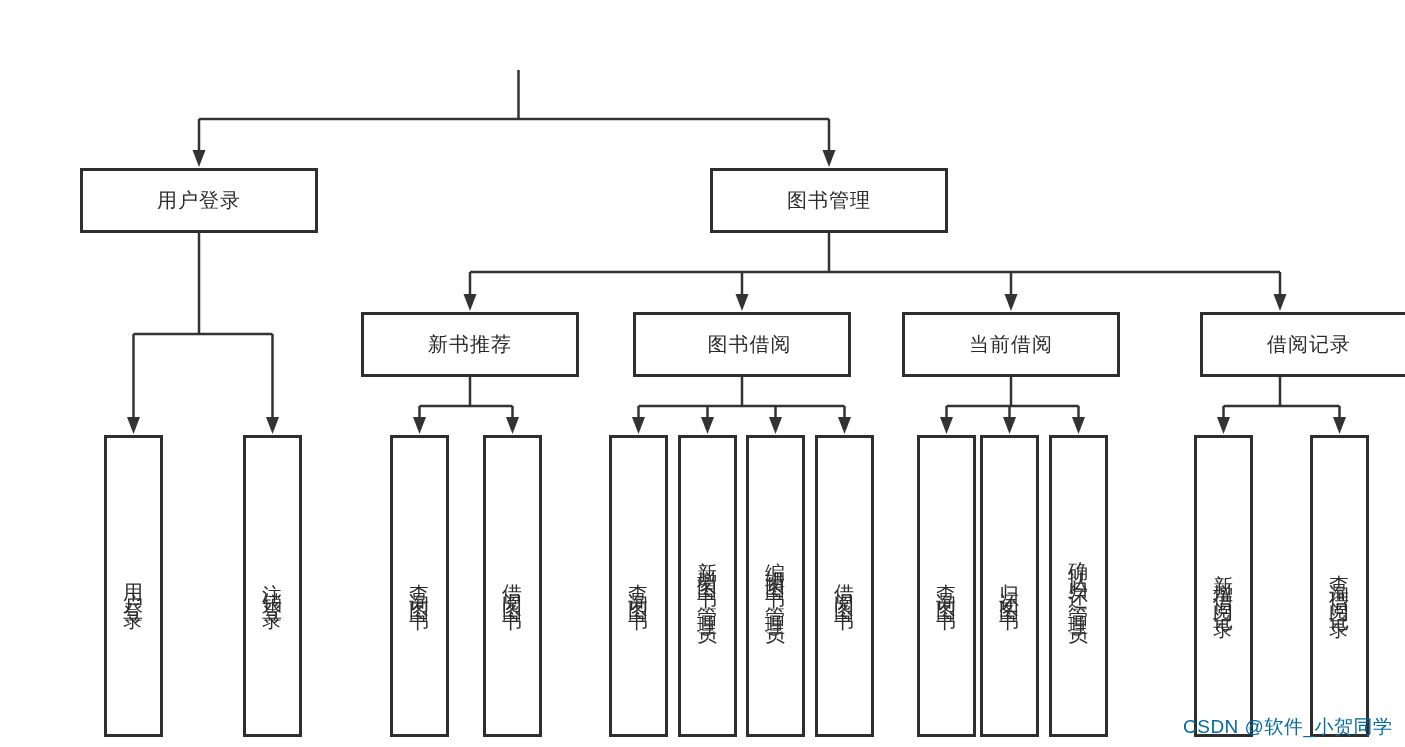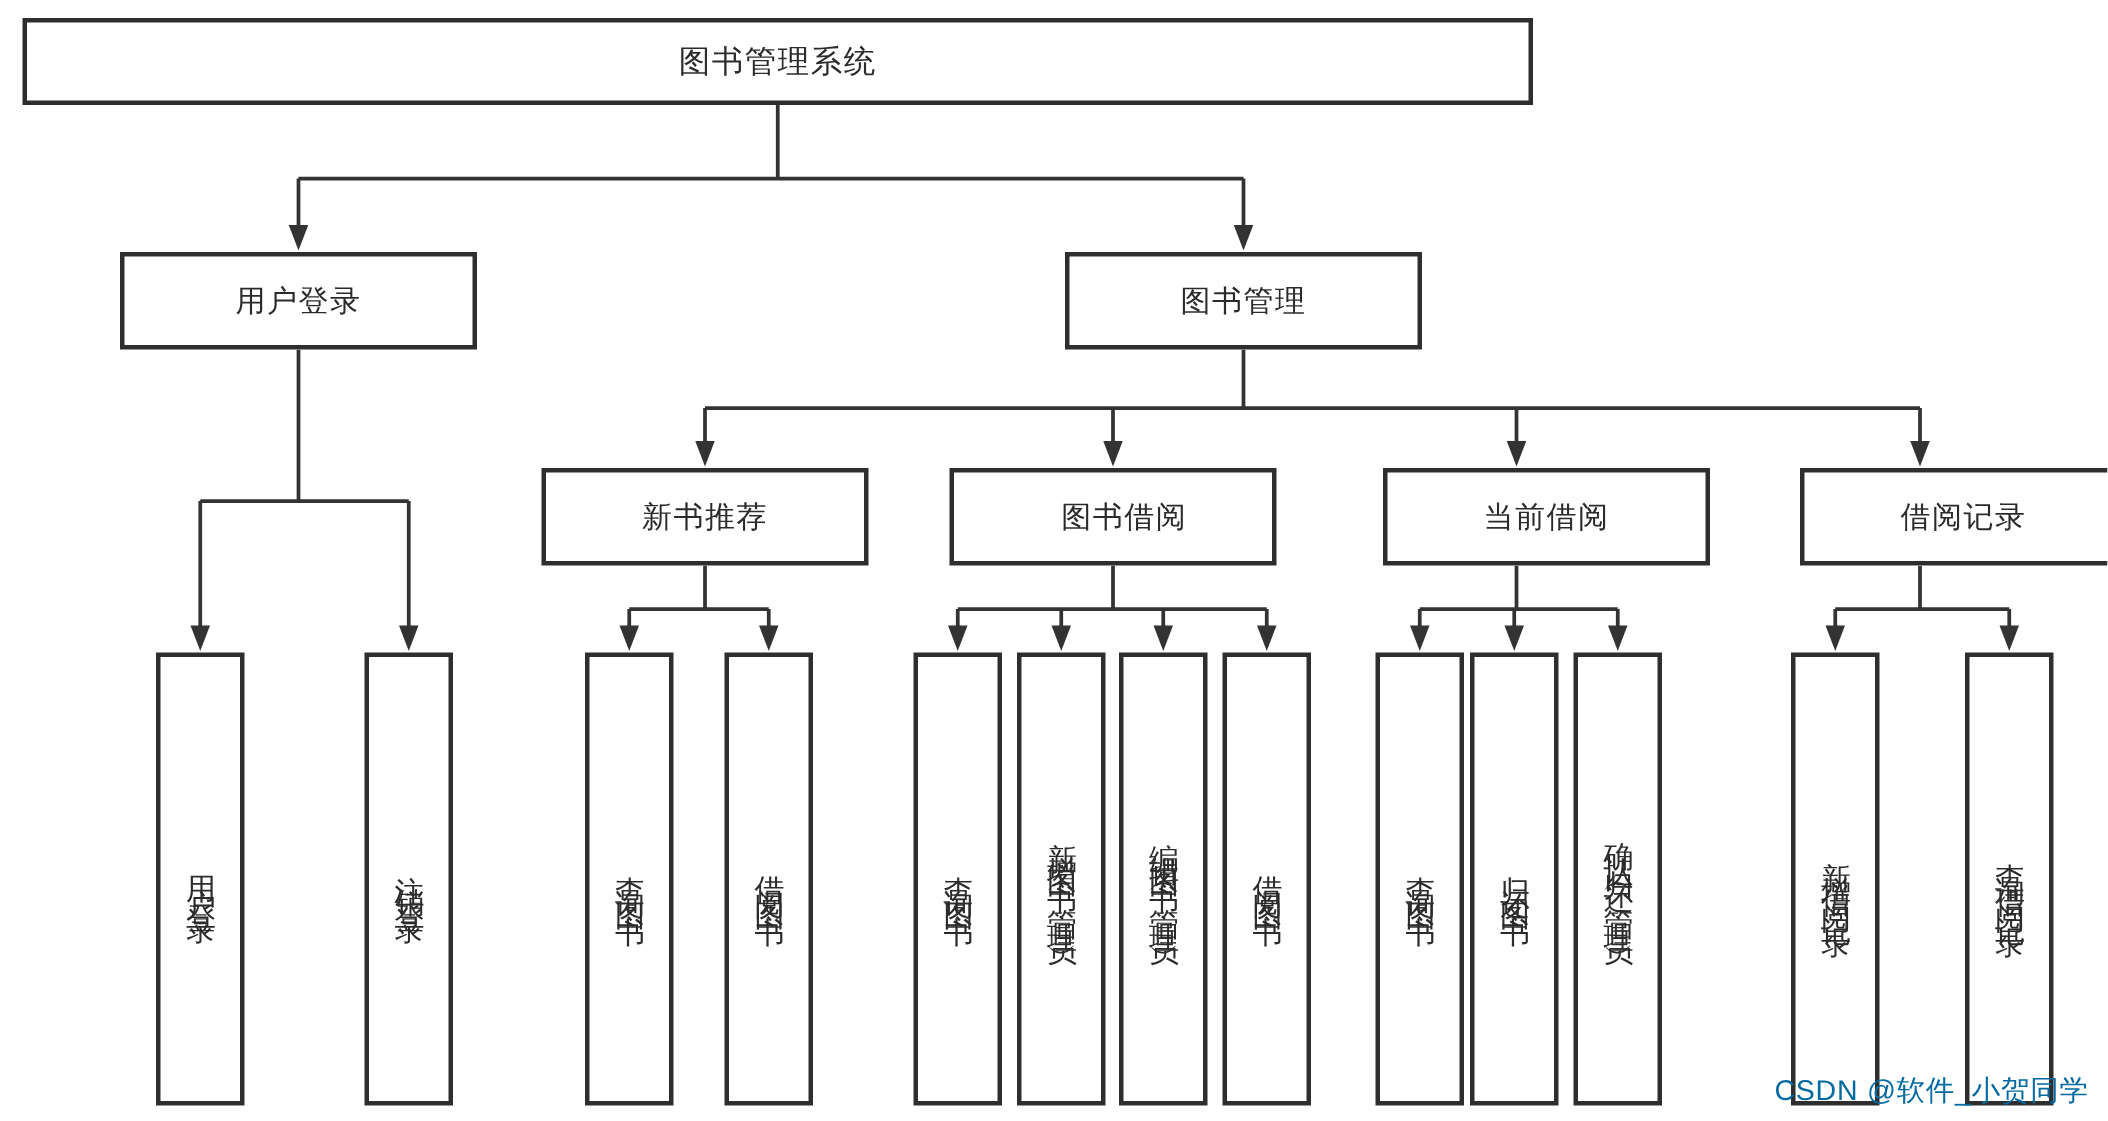--- a/index.html
+++ b/index.html
@@ -162,28 +162,27 @@
     <g>
       <path class="ln" d="M1280 377 V406"></path>
       <path class="ln" d="M1223.5 406 H1339.5"></path>
       <path class="ln" d="M1223.5 406 V418"></path>
       <path class="tri" d="M1217 417 L1230 417 L1223.5 434 Z"></path>
       <path class="ln" d="M1339.5 406 V418"></path>
       <path class="tri" d="M1333 417 L1346 417 L1339.5 434 Z"></path>
     </g>
   </svg>
 
-  <div class="node root">图书管理系统</div>
 
   <div class="node l1" style="left:80px;">用户登录</div>
   <div class="node l1" style="left:710px;">图书管理</div>
 
   <div class="node l2" style="left:361px;">新书推荐</div>
   <div class="node l2" style="left:633px;padding-left:15px;">图书借阅</div>
-  <div class="node l2" style="left:922px;">当前借阅</div>
+  <div class="node l2" style="left:902px;">当前借阅</div>
   <div class="node l2" style="left:1171px;margin-left:29px;">借阅记录</div>
 
   <div class="node leaf" style="left:104px;">
     <span class="vtext">用户登录</span>
   </div>
   <div class="node leaf" style="left:243px;">
     <span class="vtext">注销登录</span>
   </div>
   <div class="node leaf" style="left:390px;">
     <span class="vtext">查询图书</span>

